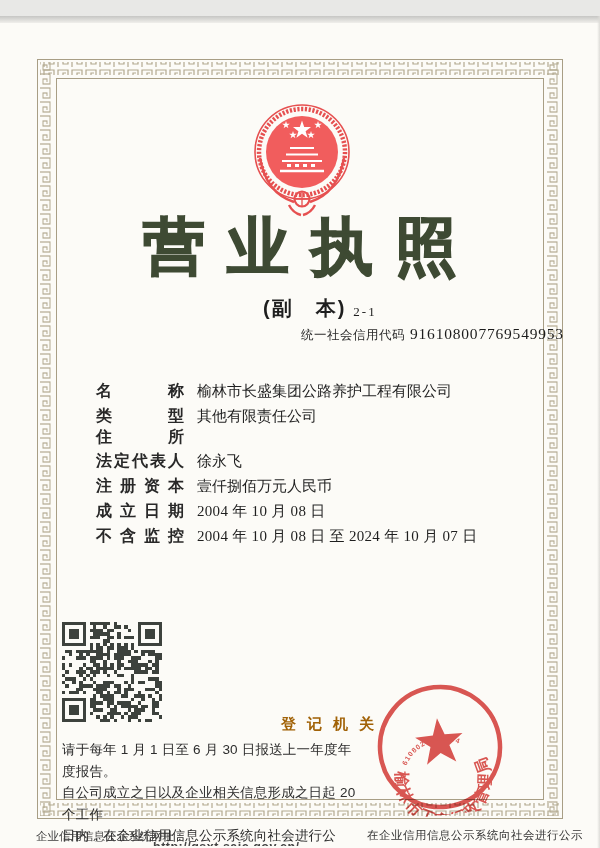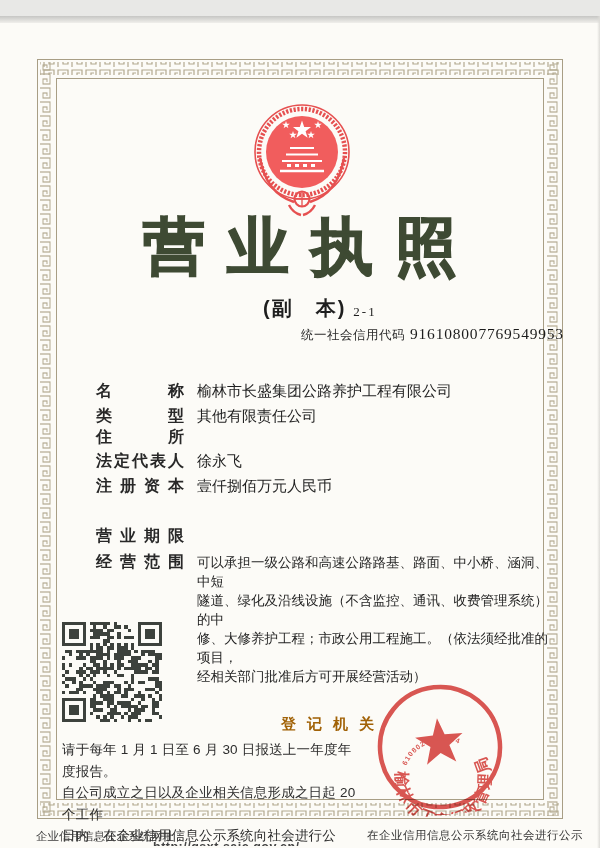--- a/index.html
+++ b/index.html
@@ -117,29 +117,27 @@
     <span class="f-label">住所</span>
   </div>
   <div class="field-row" style="top:461px">
     <span class="f-label">注册资本</span>
     <span class="f-value">壹仟捌佰万元人民币</span>
   </div>
   <div class="field-row" style="top:436px">
     <span class="f-label">法定代表人</span>
     <span class="f-value">徐永飞</span>
   </div>
+  <div class="field-row" style="top:486px">
+    <span class="f-label">成立日期</span>
+    <span class="f-value serifnum">2004 年 10 月 08 日</span>
+  </div>
   <div class="field-row" style="top:511px">
-    <span class="f-label">营业期限</span>
-  </div>
-  <div class="field-row" style="top:537px">
-    <span class="f-label">经营范围</span>
-    <span class="f-value multiline">可以承担一级公路和高速公路路基、路面、中小桥、涵洞、中短
-隧道、绿化及沿线设施（不含监控、通讯、收费管理系统）的中
-修、大修养护工程；市政公用工程施工。（依法须经批准的项目，
-经相关部门批准后方可开展经营活动）</span>
+    <span class="f-label">不含监控</span>
+    <span class="f-value serifnum">2004 年 10 月 08 日 至 2024 年 10 月 07 日</span>
   </div>
 
   <div class="qr"><svg width="100" height="100" viewBox="0 0 100 100" shape-rendering="crispEdges">
         <rect x="0.00" y="0.00" width="3.45" height="3.45" fill="#3d423d"></rect>
         <rect x="3.45" y="0.00" width="3.45" height="3.45" fill="#3d423d"></rect>
         <rect x="6.90" y="0.00" width="3.45" height="3.45" fill="#3d423d"></rect>
         <rect x="10.34" y="0.00" width="3.45" height="3.45" fill="#3d423d"></rect>
         <rect x="13.79" y="0.00" width="3.45" height="3.45" fill="#3d423d"></rect>
         <rect x="17.24" y="0.00" width="3.45" height="3.45" fill="#3d423d"></rect>
         <rect x="20.69" y="0.00" width="3.45" height="3.45" fill="#3d423d"></rect>

